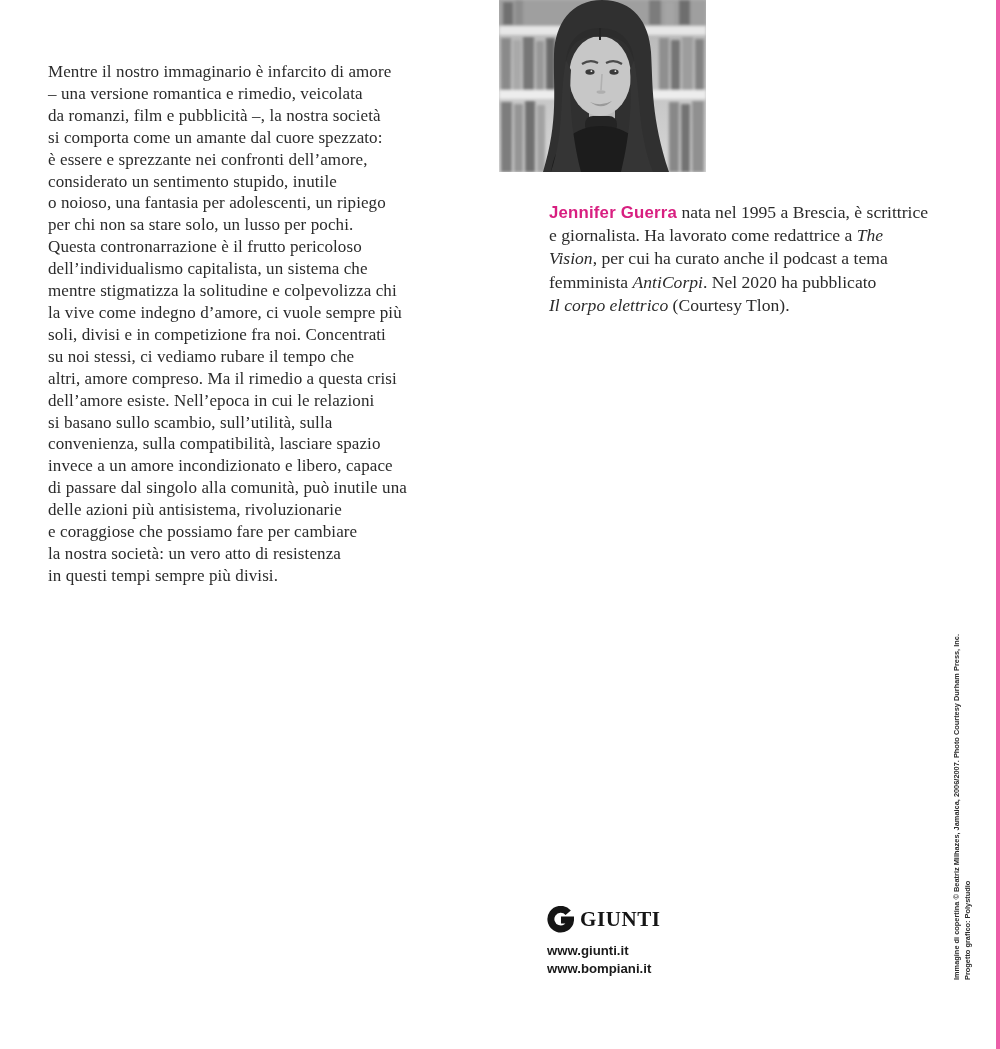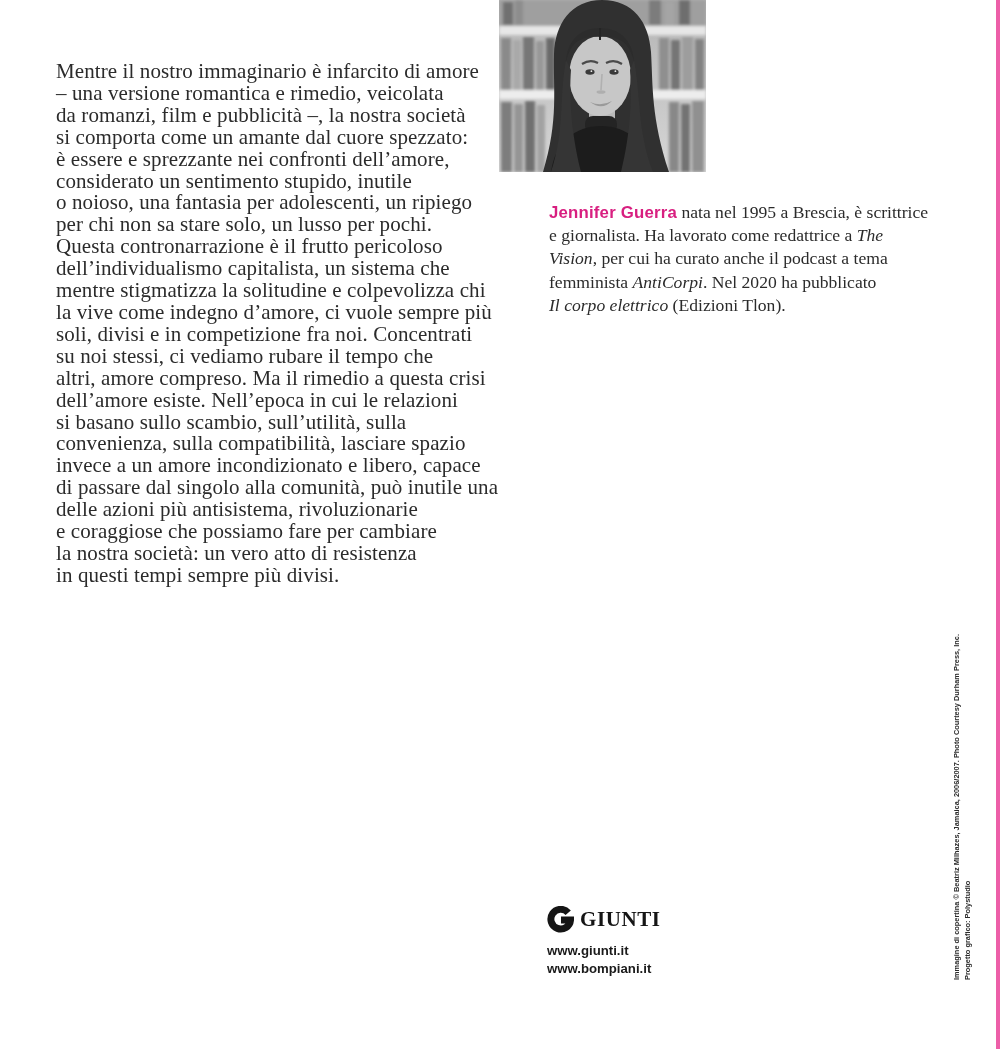--- a/index.html
+++ b/index.html
@@ -15,25 +15,24 @@
     overflow: hidden;
     font-family: "Liberation Serif", serif;
   }
 
   
   .blurb {
     position: absolute;
     left: 48px;
     top: 61px;
     width: 440px;
-    font-size: 21px;
+    font-size: 17px;
     line-height: 21.9px;
     color: #2b2b2b;
     letter-spacing: 0.1px;
-    margin-left: 8px;
   }
   .blurb .line { white-space: nowrap; }
 
   
   .photo {
     position: absolute;
     left: 499px;
     top: 0;
     width: 207px;
     height: 172px;
@@ -216,21 +215,21 @@
         <path d="M135 60 C 142 96 138 130 154 172 L 122 172 C 132 132 133 96 131 70 Z" fill="#353535"></path>
       </g>
     </svg>
   </div>
 
   <div class="bio">
       <div class="line"><span class="author-name" style="color: rgb(216, 31, 128); margin-top: 22px;">Jennifer Guerra</span><span> nata nel 1995 a Brescia, è scrittrice</span></div>
       <div class="line"><span>e giornalista. Ha lavorato come redattrice a </span><span class="italic">The</span></div>
       <div class="line"><span class="italic">Vision</span><span>, per cui ha curato anche il podcast a tema</span></div>
       <div class="line"><span>femminista </span><span class="italic">AntiCorpi</span><span>. Nel 2020 ha pubblicato</span></div>
-      <div class="line"><span class="italic">Il corpo elettrico</span><span> (Edizioni Tlon).</span></div>
+      <div class="line"><span class="italic">Il corpo elettrico</span><span> (Courtesy Tlon).</span></div>
     </div>
 
   <div class="footer">
     <div class="logo-row">
       <svg class="logo-mark" viewBox="0 0 28 28">
         <path d="M22 7 A 10.2 10.2 0 1 0 24.4 14.6 L 14.5 14.6" fill="none" stroke="#151515" stroke-width="7.2"></path>
       </svg>
       <span class="logo-word">GIUNTI</span>
     </div>
     <div class="urls">

